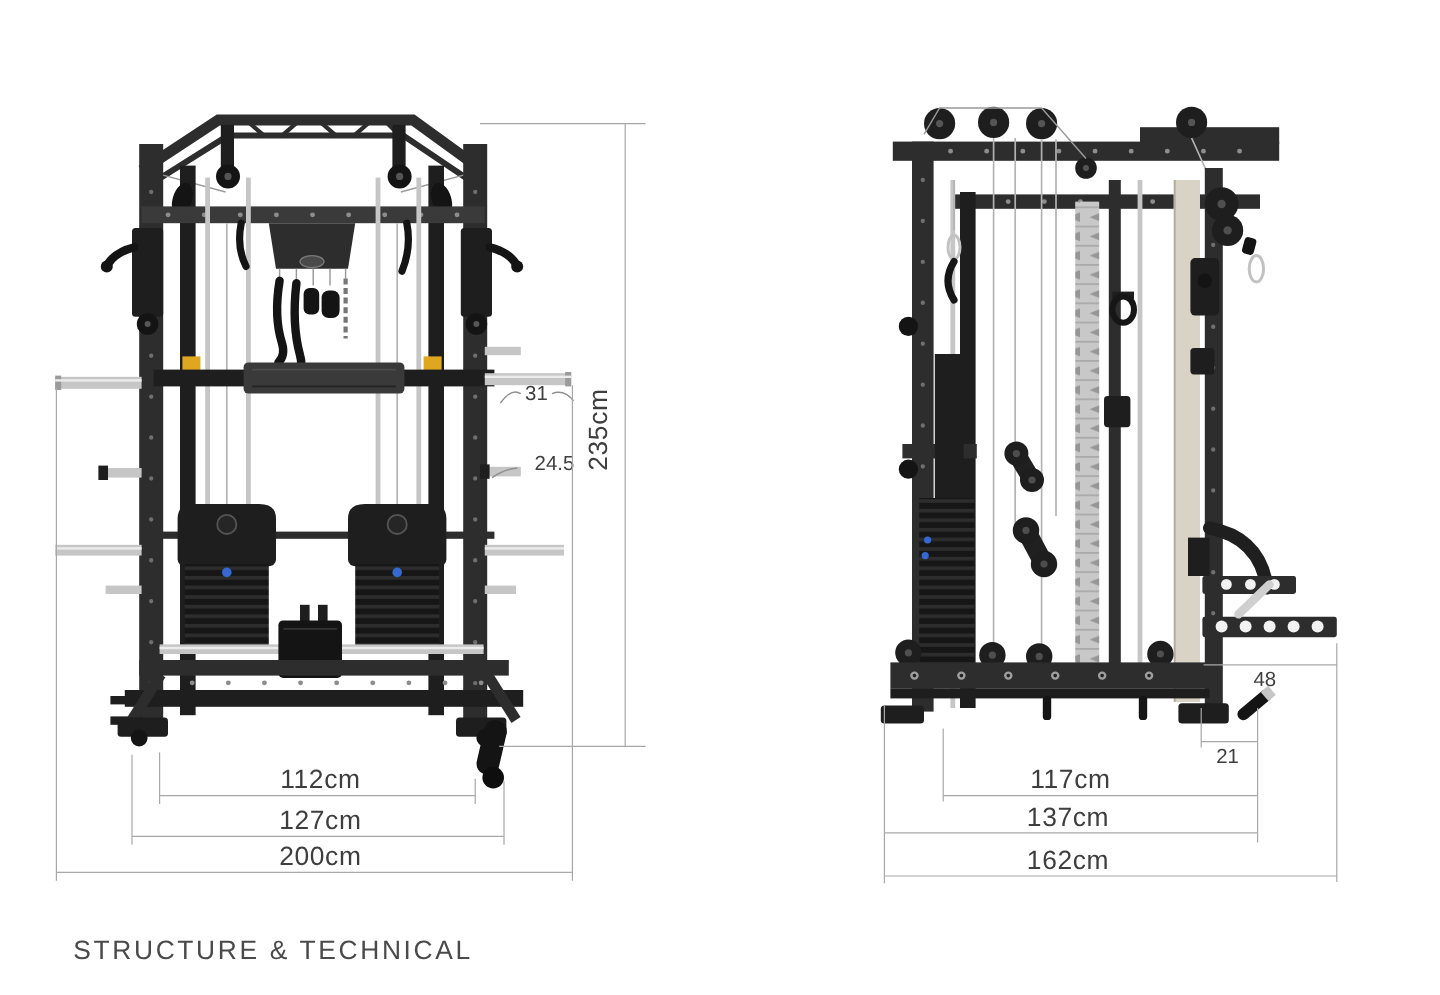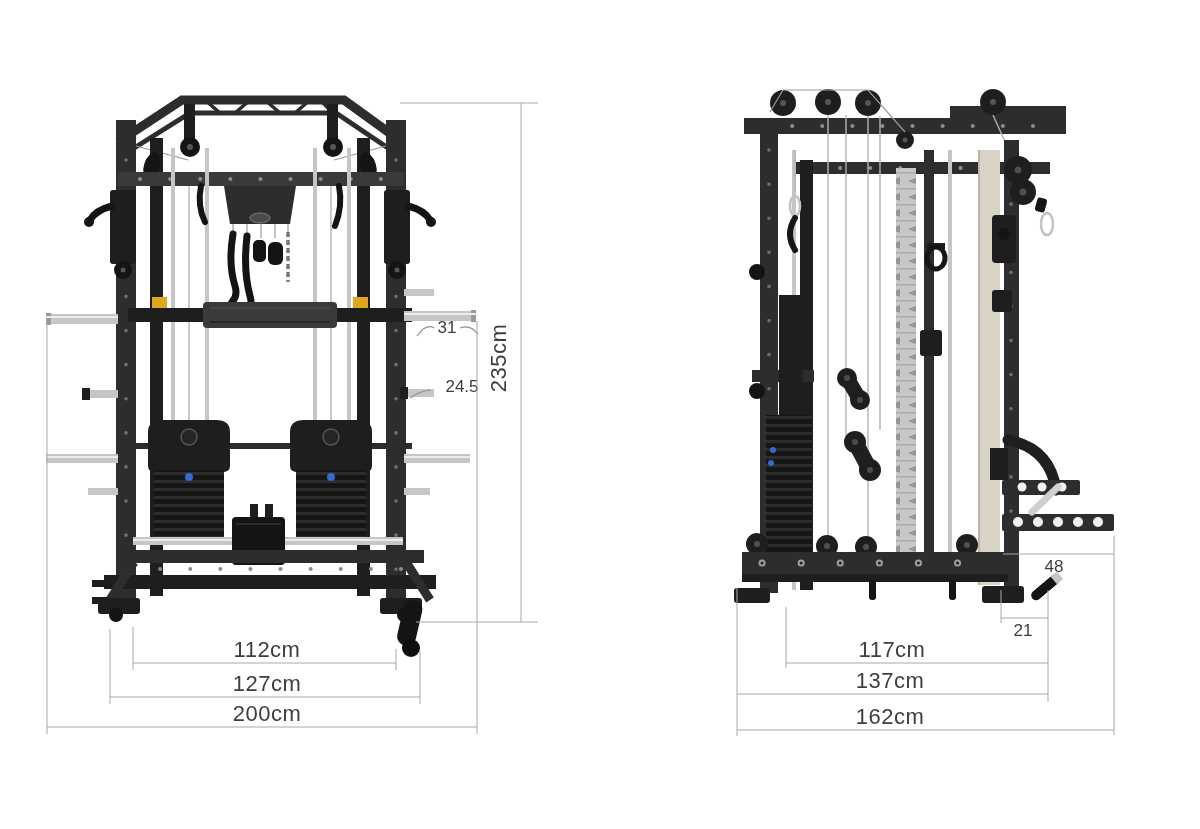--- a/index.html
+++ b/index.html
@@ -364,14 +364,15 @@
 
     <line class="dim" x1="737" y1="588" x2="737" y2="736"></line>
     <line class="dim" x1="737" y1="694" x2="1048" y2="694"></line>
     <text class="dim-label" x="890" y="688" text-anchor="middle">137cm</text>
 
     <line class="dim" x1="737" y1="730" x2="1114" y2="730"></line>
     <text class="dim-label" x="890" y="724" text-anchor="middle">162cm</text>
   </g>
 </svg>
 
+<div class="section-title">STRUCTURE &amp; TECHNICAL</div>
 
 </div>
 
 </body></html>

